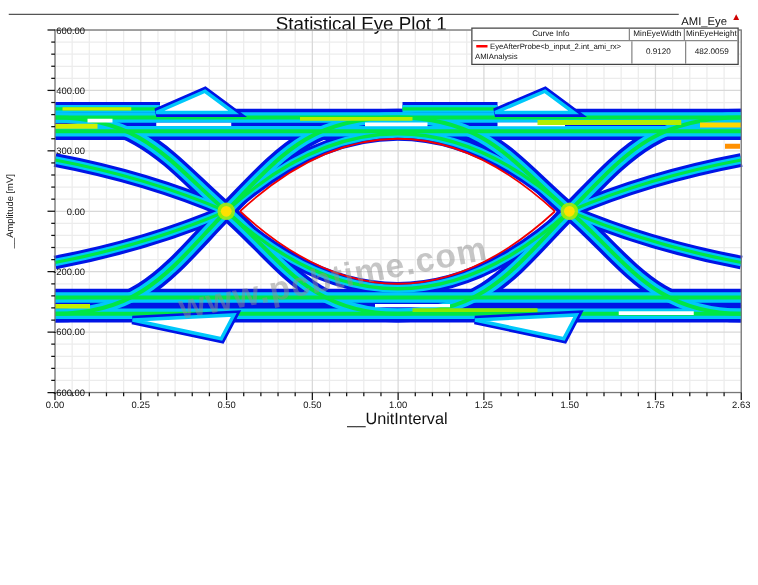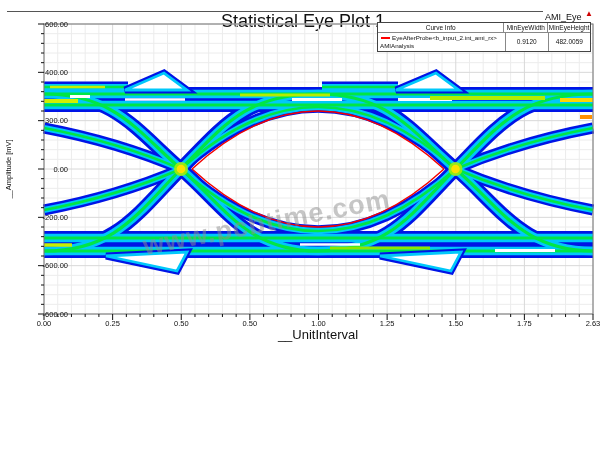--- a/index.html
+++ b/index.html
@@ -1,20 +1,20 @@
 <!DOCTYPE html>
 <html><head>
 <meta charset="utf-8">
 <style>
   html,body{margin:0;padding:0;background:#fff;}
   .screen{position:relative;width:606px;height:468px;background:#fff;overflow:hidden;
           font-family:"Liberation Sans",sans-serif;color:#111;}
   .topline{position:absolute;left:7px;top:11px;width:536px;border-top:1px solid #555;}
-  .page-title{position:absolute;left:303px;top:11px;transform:translateX(-50%);
-              font-size:18px;white-space:nowrap;text-align:right;}
+  .page-title{position:absolute;left:289px;top:11px;transform:translateX(-50%);
+              font-size:15px;white-space:nowrap;text-align:right;}
   .corner-label{position:absolute;left:545px;top:12px;font-size:9px;white-space:nowrap;text-align:center;}
   .corner-marker{position:absolute;left:585px;top:9px;font-size:8px;color:#cf0000;}
   
   .legend{position:absolute;left:377px;top:22px;width:212px;background:#fff;
           border:1px solid #444;font-size:6.5px;line-height:1.15;z-index:5;}
   .lg-head,.lg-row{display:flex;}
   .lg-head{border-bottom:1px solid #888;}
   .lg-head div{text-align:center;padding:1px 0;}
   .c1{width:126px;}
   .c2{width:43px;border-left:1px solid #888;}

